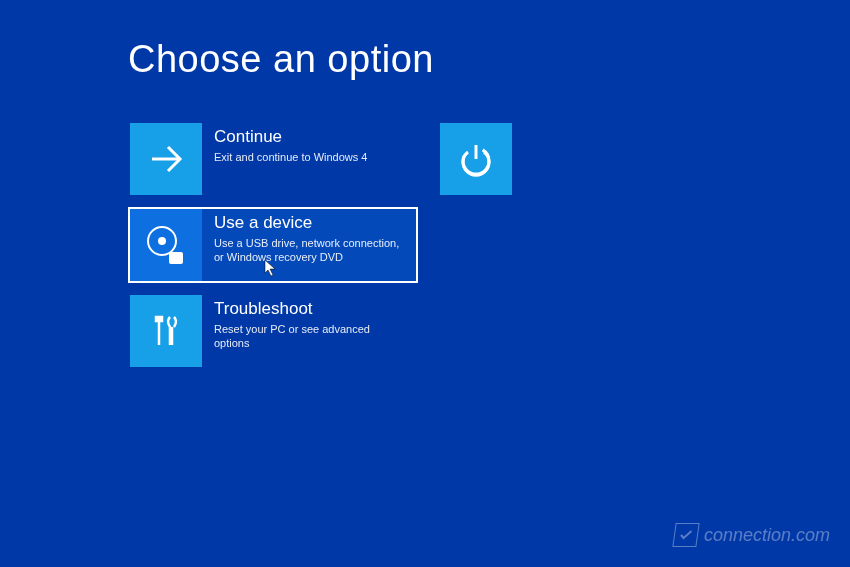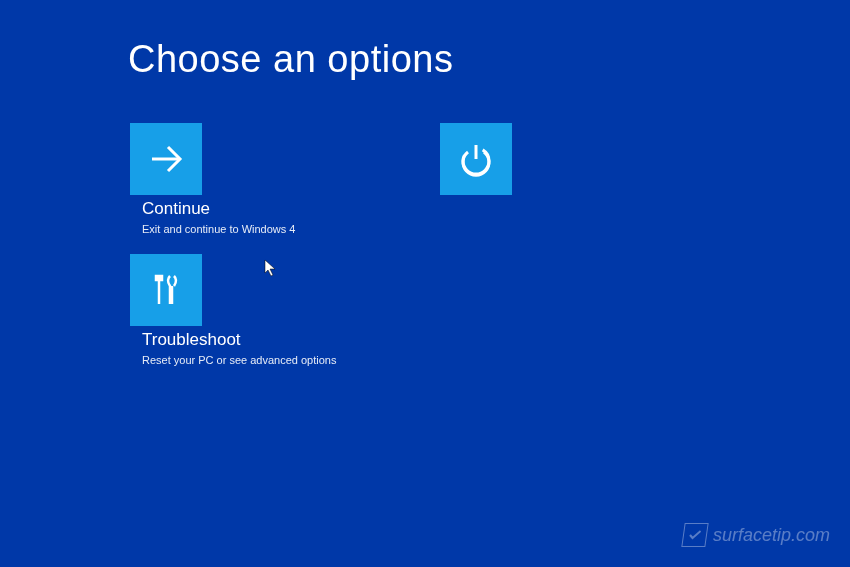--- a/index.html
+++ b/index.html
@@ -33,21 +33,20 @@
       display: flex;
       flex-direction: column;
       gap: 10px;
     }
     .option-tile {
       display: flex;
       align-items: flex-start;
       width: 290px;
       cursor: pointer;
       padding: 2px;
-      flex-direction: column;
     }
     .option-tile.selected {
       border: 2px solid #ffffff;
       padding: 0;
     }
     .option-tile.selected .tile-icon {
       background: #0d6fe0;
     }
     .option-tile.selected .tile-text {
       background: rgba(13, 111, 224, 0.3);
@@ -105,38 +104,51 @@
       transform: skewX(-8deg);
       display: flex;
       align-items: center;
       justify-content: center;
     }
   </style>
 </head>
 <body>
 
 <div class="container">
-  <h1 class="page-title">Choose an options</h1>
+  <h1 class="page-title">Choose an option</h1>
 
   <div class="options-grid">
     <div class="column">
 
       <div class="option-tile">
         <div class="tile-icon">
           <svg width="40" height="40" viewBox="0 0 40 40" fill="none" stroke="#ffffff" stroke-width="3">
             <line x1="6" y1="20" x2="32" y2="20"></line>
             <polyline points="22,8 34,20 22,32"></polyline>
           </svg>
         </div>
         <div class="tile-text">
           <div class="tile-title">Continue</div>
           <div class="tile-description">Exit and continue to Windows 4</div>
         </div>
       </div>
 
+      <div class="option-tile selected">
+        <div class="tile-icon">
+          <svg width="44" height="44" viewBox="0 0 44 44" fill="none" stroke="#ffffff" stroke-width="2">
+            <circle cx="18" cy="18" r="14"></circle>
+            <circle cx="18" cy="18" r="3" fill="#ffffff"></circle>
+            <rect x="26" y="30" width="12" height="10" rx="1" fill="#ffffff"></rect>
+          </svg>
+        </div>
+        <div class="tile-text">
+          <div class="tile-title">Use a device</div>
+          <div class="tile-description">Use a USB drive, network connection, or Windows recovery DVD</div>
+        </div>
+      </div>
 
       <div class="option-tile">
         <div class="tile-icon">
           <svg width="40" height="40" viewBox="0 0 40 40" fill="none" stroke="#ffffff" stroke-width="2.5">
             <line x1="13" y1="8" x2="13" y2="14"></line>
             <line x1="13" y1="14" x2="13" y2="34"></line>
             <rect x="10" y="6" width="6" height="4" fill="#ffffff"></rect>
             <path d="M 24 6 Q 20 10 24 16 L 24 34" fill="none"></path>
             <path d="M 28 6 Q 32 10 28 16" fill="none"></path>
             <line x1="26" y1="16" x2="26" y2="34"></line>
@@ -169,14 +181,14 @@
     <path d="M 1 1 L 1 14 L 4 11 L 7 17 L 9 16 L 6 10 L 11 10 Z" fill="#ffffff" stroke="#000000" stroke-width="0.5"></path>
   </svg>
 </div>
 
 <div class="watermark">
   <div class="watermark-icon">
     <svg width="14" height="14" viewBox="0 0 14 14" fill="none" stroke="rgba(255,255,255,0.35)" stroke-width="2">
       <polyline points="2,7 5,10 12,3"></polyline>
     </svg>
   </div>
-  <span>surfacetip.com</span>
+  <span>connection.com</span>
 </div>
 
 </body></html>

